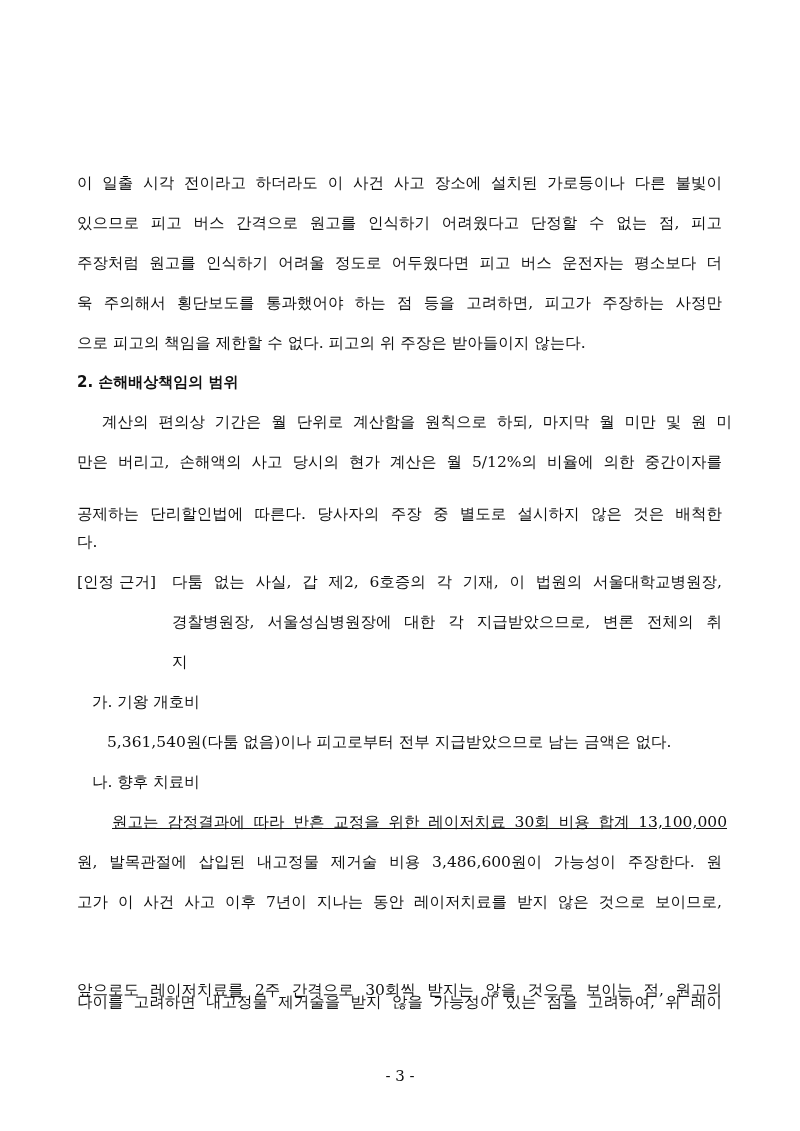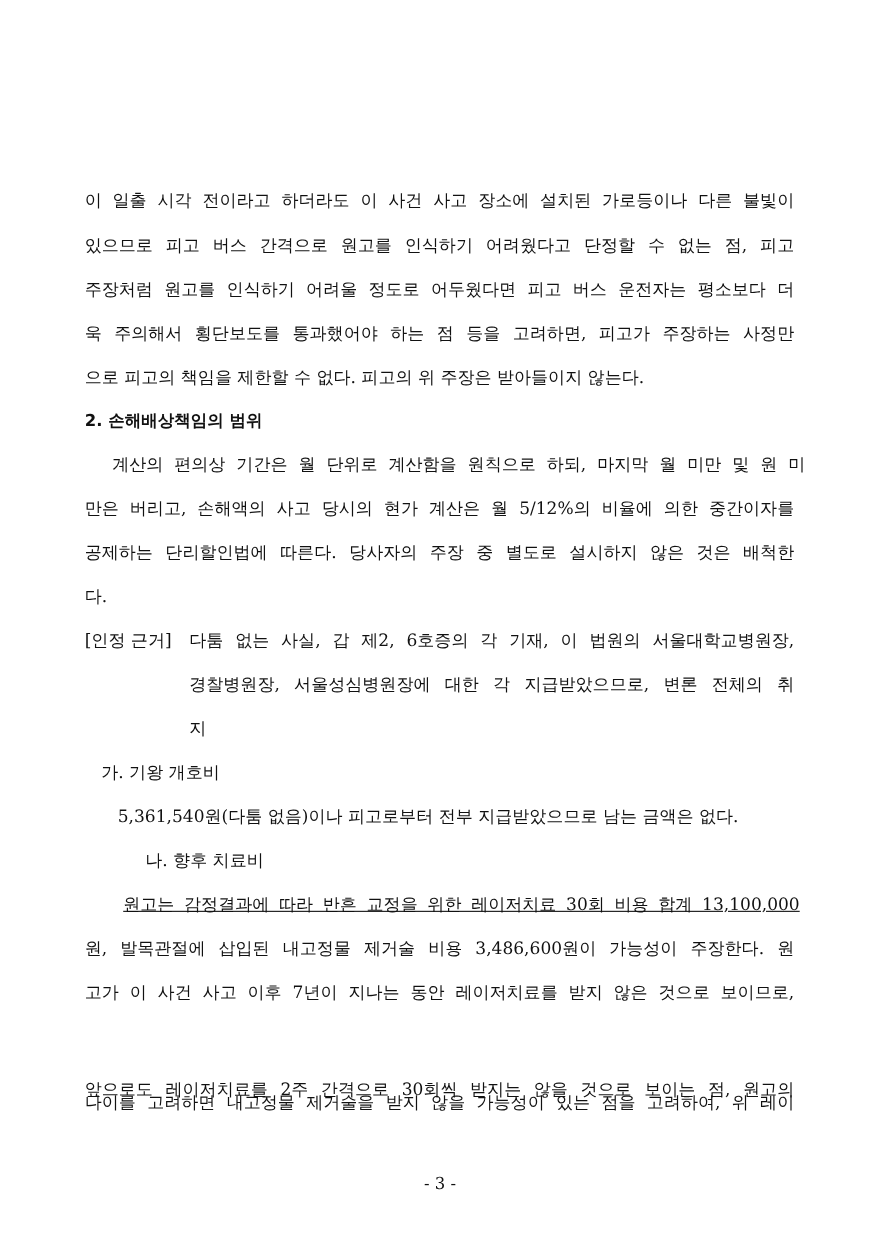--- a/index.html
+++ b/index.html
@@ -58,32 +58,32 @@
   <div class="line" style="top:173px;font-family:Liberation Serif, serif;">이 일출 시각 전이라고 하더라도 이 사건 사고 장소에 설치된 가로등이나 다른 불빛이</div>
   <div class="line" style="top:213px;">있으므로 피고 버스 간격으로 원고를 인식하기 어려웠다고 단정할 수 없는 점, 피고</div>
   <div class="line" style="top:253px;">주장처럼 원고를 인식하기 어려울 정도로 어두웠다면 피고 버스 운전자는 평소보다 더</div>
   <div class="line last" style="top:333px;">으로 피고의 책임을 제한할 수 없다. 피고의 위 주장은 받아들이지 않는다.</div>
   <div class="line" style="top:293px;">욱 주의해서 횡단보도를 통과했어야 하는 점 등을 고려하면, 피고가 주장하는 사정만</div>
 
   <div class="line heading" style="top:372px;">2. 손해배상책임의 범위</div>
 
   <div class="line" style="top:412px; left:92px; width:630px;margin-left:10px;">계산의 편의상 기간은 월 단위로 계산함을 원칙으로 하되, 마지막 월 미만 및 원 미</div>
   <div class="line" style="top:452px;">만은 버리고, 손해액의 사고 당시의 현가 계산은 월 5/12%의 비율에 의한 중간이자를</div>
-  <div class="line" style="top:492px;">공제하는 단리할인법에 따른다. 당사자의 주장 중 별도로 설시하지 않은 것은 배척한</div>
+  <div class="line" style="top:504px;">공제하는 단리할인법에 따른다. 당사자의 주장 중 별도로 설시하지 않은 것은 배척한</div>
   <div class="line last" style="top:532px;">다.</div>
 
   <div class="line last" style="top:572px; width:95px;">[인정 근거]</div>
   <div class="line" style="top:572px; left:172px; width:550px;">다툼 없는 사실, 갑 제2, 6호증의 각 기재, 이 법원의 서울대학교병원장,</div>
   <div class="line" style="top:612px; left:172px; width:550px;">경찰병원장, 서울성심병원장에 대한 각 지급받았으므로, 변론 전체의 취</div>
   <div class="line last" style="top:652px; left:172px; width:550px;">지</div>
 
   <div class="line last" style="top:692px; left:92px;">가. 기왕 개호비</div>
   <div class="line last" style="top:732px; left:107px; width:615px;">5,361,540원(다툼 없음)이나 피고로부터 전부 지급받았으므로 남는 금액은 없다.</div>
 
-  <div class="line last" style="top:772px; left:92px;margin-left:40px;">나. 향후 치료비</div>
+  <div class="line last" style="top:772px; left:92px;">나. 향후 치료비</div>
   <div class="line" style="top:812px; left:112px; width:615px;text-decoration:underline;">원고는 감정결과에 따라 반흔 교정을 위한 레이저치료 30회 비용 합계 13,100,000</div>
   <div class="line" style="top:852px;">원, 발목관절에 삽입된 내고정물 제거술 비용 3,486,600원이 가능성이 주장한다. 원</div>
   <div class="line" style="top:892px;">고가 이 사건 사고 이후 7년이 지나는 동안 레이저치료를 받지 않은 것으로 보이므로,</div>
   <div class="line" style="top:980px;">앞으로도 레이저치료를 2주 간격으로 30회씩 받지는 않을 것으로 보이는 점, 원고의</div>
   <div class="line" style="top:972px;margin-top:20px;">나이를 고려하면 내고정물 제거술을 받지 않을 가능성이 있는 점을 고려하여, 위 레이</div>
 
   <div class="page-number">- 3 -</div>
 </div>
 
 </body></html>

